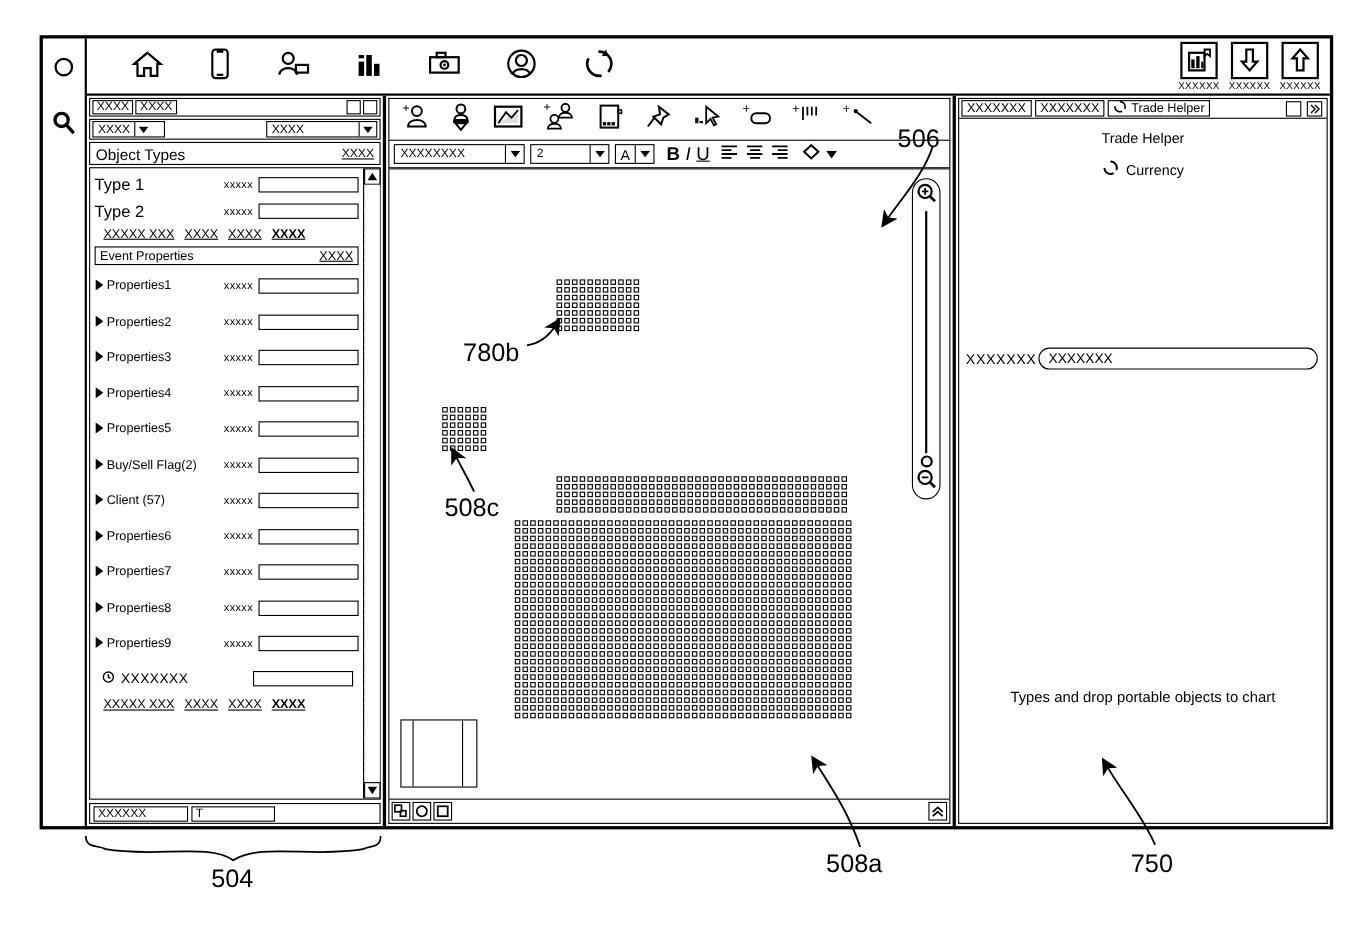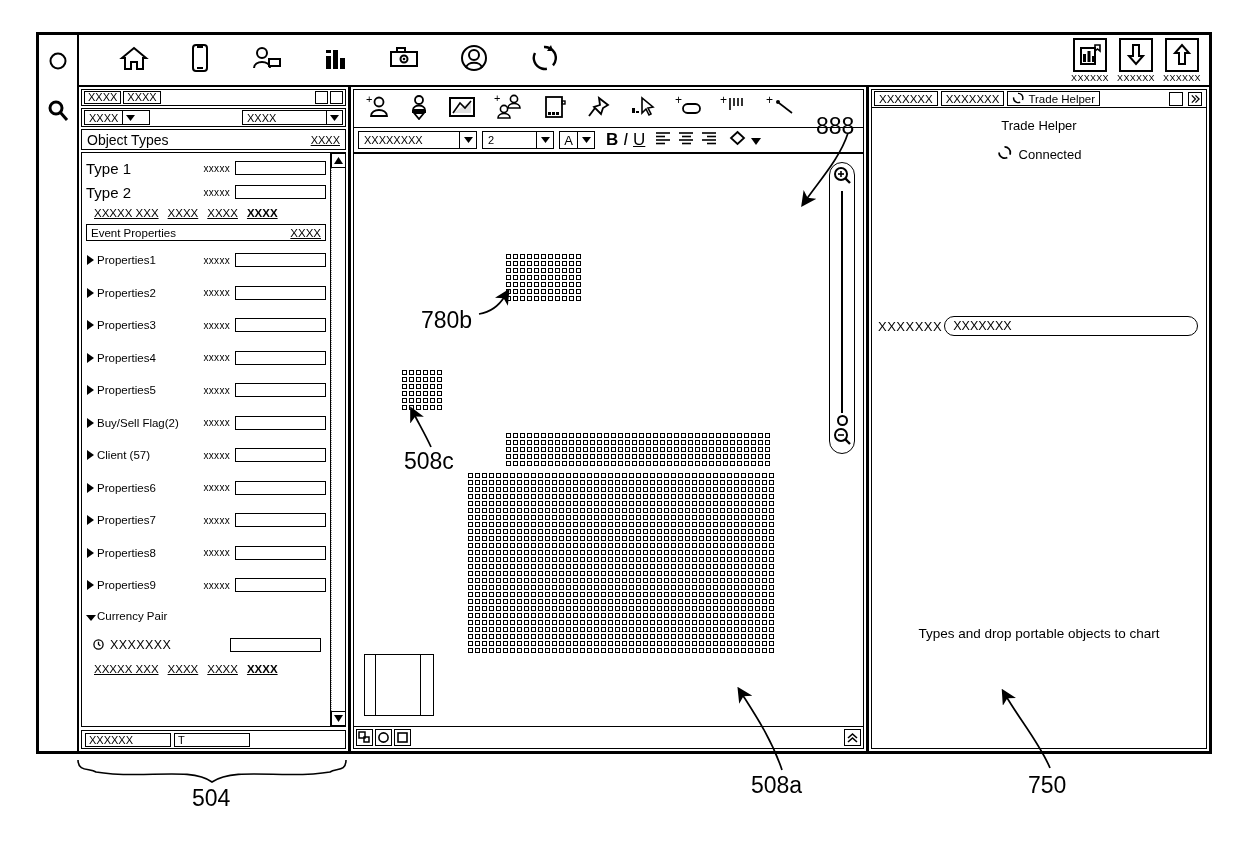--- a/index.html
+++ b/index.html
@@ -360,28 +360,20 @@
                 <div class="prow">
                   <span class="tri"><svg width="8" height="10" viewBox="0 0 8 10">
                       <path d="M1 0 L8 5 L1 10 Z" fill="#000"></path>
                     </svg></span>
                   <span class="pname">Properties9</span>
                   <span class="inlbl">xxxxx</span>
                   <span class="infield"></span>
                 </div>
               </div>
 
-            <div class="curr">
-              <span class="tri">
-                <svg width="10" height="7" viewBox="0 0 10 7">
-                    <path d="M0 1 L10 1 L5 7 Z" fill="#000"></path>
-                  </svg>
-              </span>
-              <span class="pname">Currency Pair</span>
-            </div>
 
             <div class="crow">
               <span style="margin-right:4px;">
                 <svg width="11" height="11" viewBox="0 0 12 12">
                     <circle cx="6" cy="6" r="5" fill="none" stroke="#000" stroke-width="1.4"></circle>
                     <path d="M6 3 V6 L8 7.4" fill="none" stroke="#000" stroke-width="1.4"></path>
                   </svg>
               </span>
               <span class="pname" style="font-size:12.5px;letter-spacing:.4px;">XXXXXXX</span>
               <span class="infield" style="margin-left:auto;margin-right:5px;"></span>
@@ -2093,38 +2085,38 @@
         </div>
 
         <div class="rbody">
           <div class="rtitle">Trade Helper</div>
           <div class="rconn">
             <span>
               <svg width="15" height="15" viewBox="0 0 16 16">
                   <path d="M8 2 A6 6 0 1 1 3 5" fill="none" stroke="#000" stroke-width="1.9" stroke-dasharray="12 4"></path>
                 </svg>
             </span>
-            <span>Connected</span>
+            <span>Currency</span>
           </div>
 
           <div class="rfieldrow">
             <span class="lb">XXXXXXX</span>
             <span class="rinput">XXXXXXX</span>
           </div>
 
           <div class="rhint">Types and drop portable objects to chart</div>
         </div>
       </div>
 
     </div>
   </div>
 </div>
 
 <div class="callout" style="left:192px;top:785px;">504</div>
-<div class="callout" style="left:816px;top:113px;">888</div>
+<div class="callout" style="left:816px;top:113px;">506</div>
 <div class="callout" style="left:751px;top:772px;">508a</div>
 <div class="callout" style="left:421px;top:307px;">780b</div>
 <div class="callout" style="left:404px;top:448px;">508c</div>
 <div class="callout" style="left:1028px;top:772px;">750</div>
 
 <svg class="ovl">
   <defs>
     <marker id="ah" markerWidth="9" markerHeight="9" refX="4" refY="4.5" orient="auto">
       <path d="M0 0 L9 4.5 L0 9 L2.4 4.5 Z" fill="#000"></path>
     </marker>

